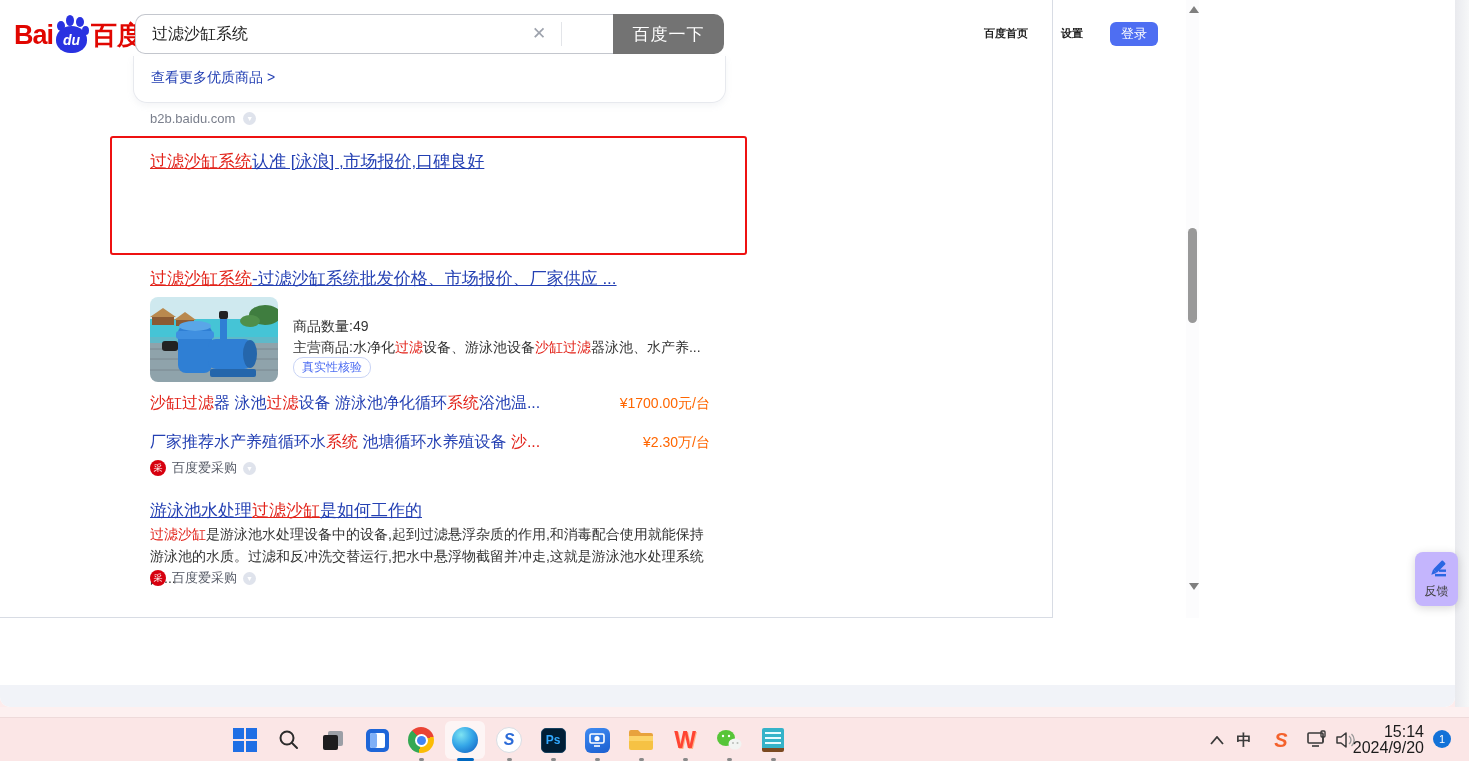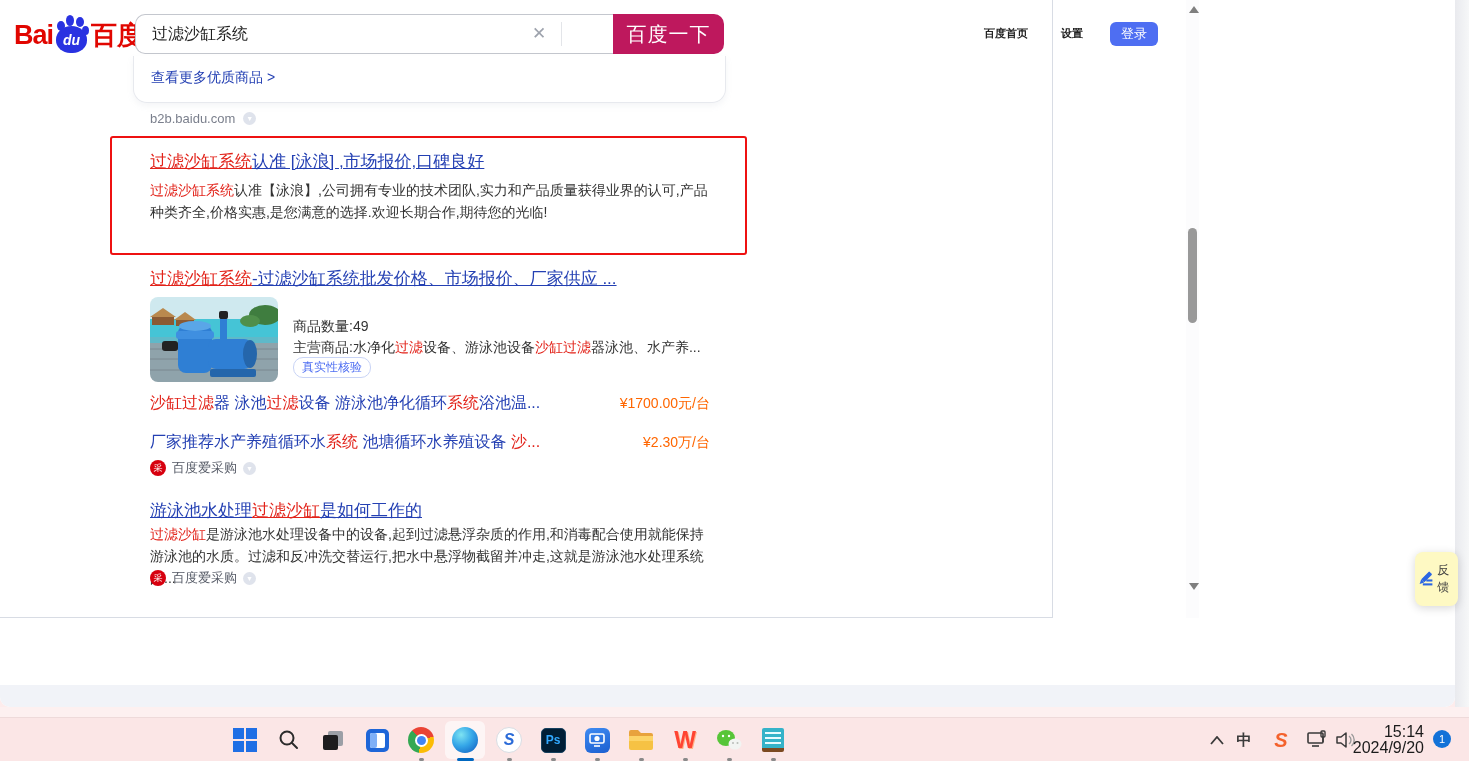--- a/index.html
+++ b/index.html
@@ -15,21 +15,21 @@
   .logo-bai{color:#e10600;font-size:27px;font-weight:800;letter-spacing:-1px}
   .logo-paw{position:relative;width:36px;height:40px;margin:0 1px}
   .logo-paw .pad{position:absolute;left:2px;top:11px;width:31px;height:27px;background:#2932e1;border-radius:50% 50% 46% 46%}
   .logo-paw .toe{position:absolute;background:#2932e1;border-radius:50%}
   .logo-du{position:absolute;left:9px;top:17px;color:#fff;font-size:14px;font-weight:800;font-style:italic}
   .logo-cn{color:#e10600;font-size:26px;font-weight:800}
   .search-box{position:absolute;left:135px;top:14px;width:478px;height:40px;border:1px solid #c4c7ce;border-right:none;border-radius:10px 0 0 10px;background:#fff}
   .search-input{position:absolute;left:0;top:0;width:100%;height:100%;border:none;outline:none;background:transparent;padding:0 70px 0 16px;font-size:16px;color:#1f1f1f;font-family:inherit}
   .clear-x{position:absolute;left:528px;top:23px;width:22px;height:22px;color:#9ea3ad;font-size:17px;line-height:22px;text-align:center;cursor:pointer}
   .search-sep{position:absolute;left:561px;top:22px;width:1px;height:24px;background:#e3e5e9}
-  .search-btn{position:absolute;left:613px;top:14px;width:111px;height:40px;background:#be185d;color:#fff;border:none;border-radius:0 10px 10px 0;font-size:20px;letter-spacing:1px;cursor:pointer;font-family:inherit}
+  .search-btn{position:absolute;left:613px;top:14px;width:111px;height:40px;background:#737373;color:#fff;border:none;border-radius:0 10px 10px 0;font-size:17px;letter-spacing:1px;cursor:pointer;font-family:inherit}
   .nav-link{position:absolute;top:26px;font-size:11px;color:#222;font-weight:600;cursor:pointer;white-space:nowrap}
   .login-btn{position:absolute;left:1110px;top:22px;width:48px;height:24px;background:#4e6ef2;color:#fff;border:none;border-radius:6px;font-size:13px;cursor:pointer;font-family:inherit}
   
   .more-card{position:absolute;left:133px;top:56px;width:593px;height:47px;border:1px solid #e7e9ee;border-top:none;border-radius:0 0 14px 14px;box-shadow:0 3px 6px rgba(150,160,180,.10)}
   .more-link{position:absolute;left:17px;top:13px;font-size:14px;color:#2440b3;cursor:pointer}
   .site-row{position:absolute;font-size:13px;color:#7a7f8c;white-space:nowrap;display:flex;align-items:center;gap:8px}
   .drop-circle{width:13px;height:13px;border-radius:50%;background:#dfe3ec;display:inline-flex;align-items:center;justify-content:center;color:#fff;font-size:7px;cursor:pointer}
   .annotation{position:absolute;left:110px;top:136px;width:637px;height:119px;border:2px solid #ee1111;border-radius:3px;pointer-events:none;z-index:5}
   .r-title{position:absolute;font-size:17px;white-space:nowrap;cursor:pointer}
   .r-title .u{text-decoration:underline}
@@ -48,21 +48,21 @@
   .offer{position:absolute;left:150px;font-size:16px;color:#2440b3;white-space:nowrap;cursor:pointer}
   .offer-price{position:absolute;font-size:14px;color:#f60;white-space:nowrap;text-align:right;width:100px}
   .acg-row{position:absolute;left:150px;display:flex;align-items:center;gap:6px;font-size:13px;color:#555a66;white-space:nowrap}
   .acg-icon{width:16px;height:16px;border-radius:50%;background:#d7000f;color:#fff;font-size:9px;display:inline-flex;align-items:center;justify-content:center}
   
   .sb-track{position:absolute;left:1186px;top:0;width:13px;height:618px;background:#fcfcfd}
   .sb-up{position:absolute;left:1189px;top:6px;width:0;height:0;border-left:5px solid transparent;border-right:5px solid transparent;border-bottom:7px solid #7f7f7f;cursor:pointer}
   .sb-down{position:absolute;left:1189px;top:583px;width:0;height:0;border-left:5px solid transparent;border-right:5px solid transparent;border-top:7px solid #7f7f7f;cursor:pointer}
   .sb-thumb{position:absolute;left:1188px;top:228px;width:9px;height:95px;background:#999;border-radius:5px;cursor:pointer}
   
-  .feedback{position:absolute;left:1415px;top:552px;width:43px;height:54px;background:#fef9c3;border-radius:8px;box-shadow:0 2px 10px rgba(0,0,0,.16);z-index:8;display:flex;align-items:center;justify-content:center;gap:3px;cursor:pointer}
+  .feedback{position:absolute;left:1415px;top:552px;width:43px;height:54px;background:#c4b5fd;border-radius:8px;box-shadow:0 2px 10px rgba(0,0,0,.16);z-index:8;display:flex;flex-direction:column;align-items:center;justify-content:center;gap:3px;cursor:pointer}
   .feedback span{font-size:12px;color:#424242}
   
   .taskbar{position:absolute;left:0;top:717px;width:1469px;height:44px;background:#fbe6e6;border-top:1px solid rgba(0,0,0,.05);z-index:9}
   .tb-slot{position:absolute;top:3px;width:40px;height:38px;display:flex;align-items:center;justify-content:center;cursor:pointer;border-radius:6px}
   .tb-dot{position:absolute;top:37px;left:18px;width:5px;height:3px;border-radius:2px;background:#8a8a8a}
   .tb-active{background:rgba(255,255,255,.6)}
   .tb-active-bar{position:absolute;top:37px;left:12px;width:17px;height:3px;border-radius:2px;background:#0067c0}
   .tray-item{position:absolute;top:8px;height:28px;display:flex;align-items:center;justify-content:center;cursor:pointer}
   .clock{position:absolute;left:1352px;top:6px;width:72px;text-align:right;font-size:16px;color:#1b1b1b;line-height:16px;cursor:pointer}
   .notif-badge{position:absolute;left:1433px;top:730px;width:18px;height:18px;border-radius:50%;background:#1272d8;color:#fff;font-size:11px;line-height:18px;text-align:center;cursor:pointer;z-index:10}
@@ -122,23 +122,20 @@
       <span class="more-link">查看更多优质商品 &gt;</span>
     </div>
 
     <div class="site-row" style="left:150px;top:111px">
       <span>b2b.baidu.com</span>
       <span class="drop-circle">▼</span>
     </div>
 
     <div class="r-title" style="left:150px;top:150px">
       <span class="u em">过滤沙缸系统</span><span class="u blue">认准 [泳浪] ,市场报价,口碑良好</span>
-    </div>
-    <div class="desc" style="left:150px;top:179px">
-      <span class="em">过滤沙缸系统</span><span>认准【泳浪】,公司拥有专业的技术团队,实力和产品质量获得业界的认可,产品种类齐全,价格实惠,是您满意的选择.欢迎长期合作,期待您的光临!</span>
     </div>
 
     <div class="annotation"></div>
 
     <div class="r-title" style="left:150px;top:267px">
       <span class="u em">过滤沙缸系统</span><span class="u blue">-过滤沙缸系统批发价格、市场报价、厂家供应 ...</span>
     </div>
 
     <div class="thumb">
       <svg width="128" height="85" viewBox="0 0 128 85">

